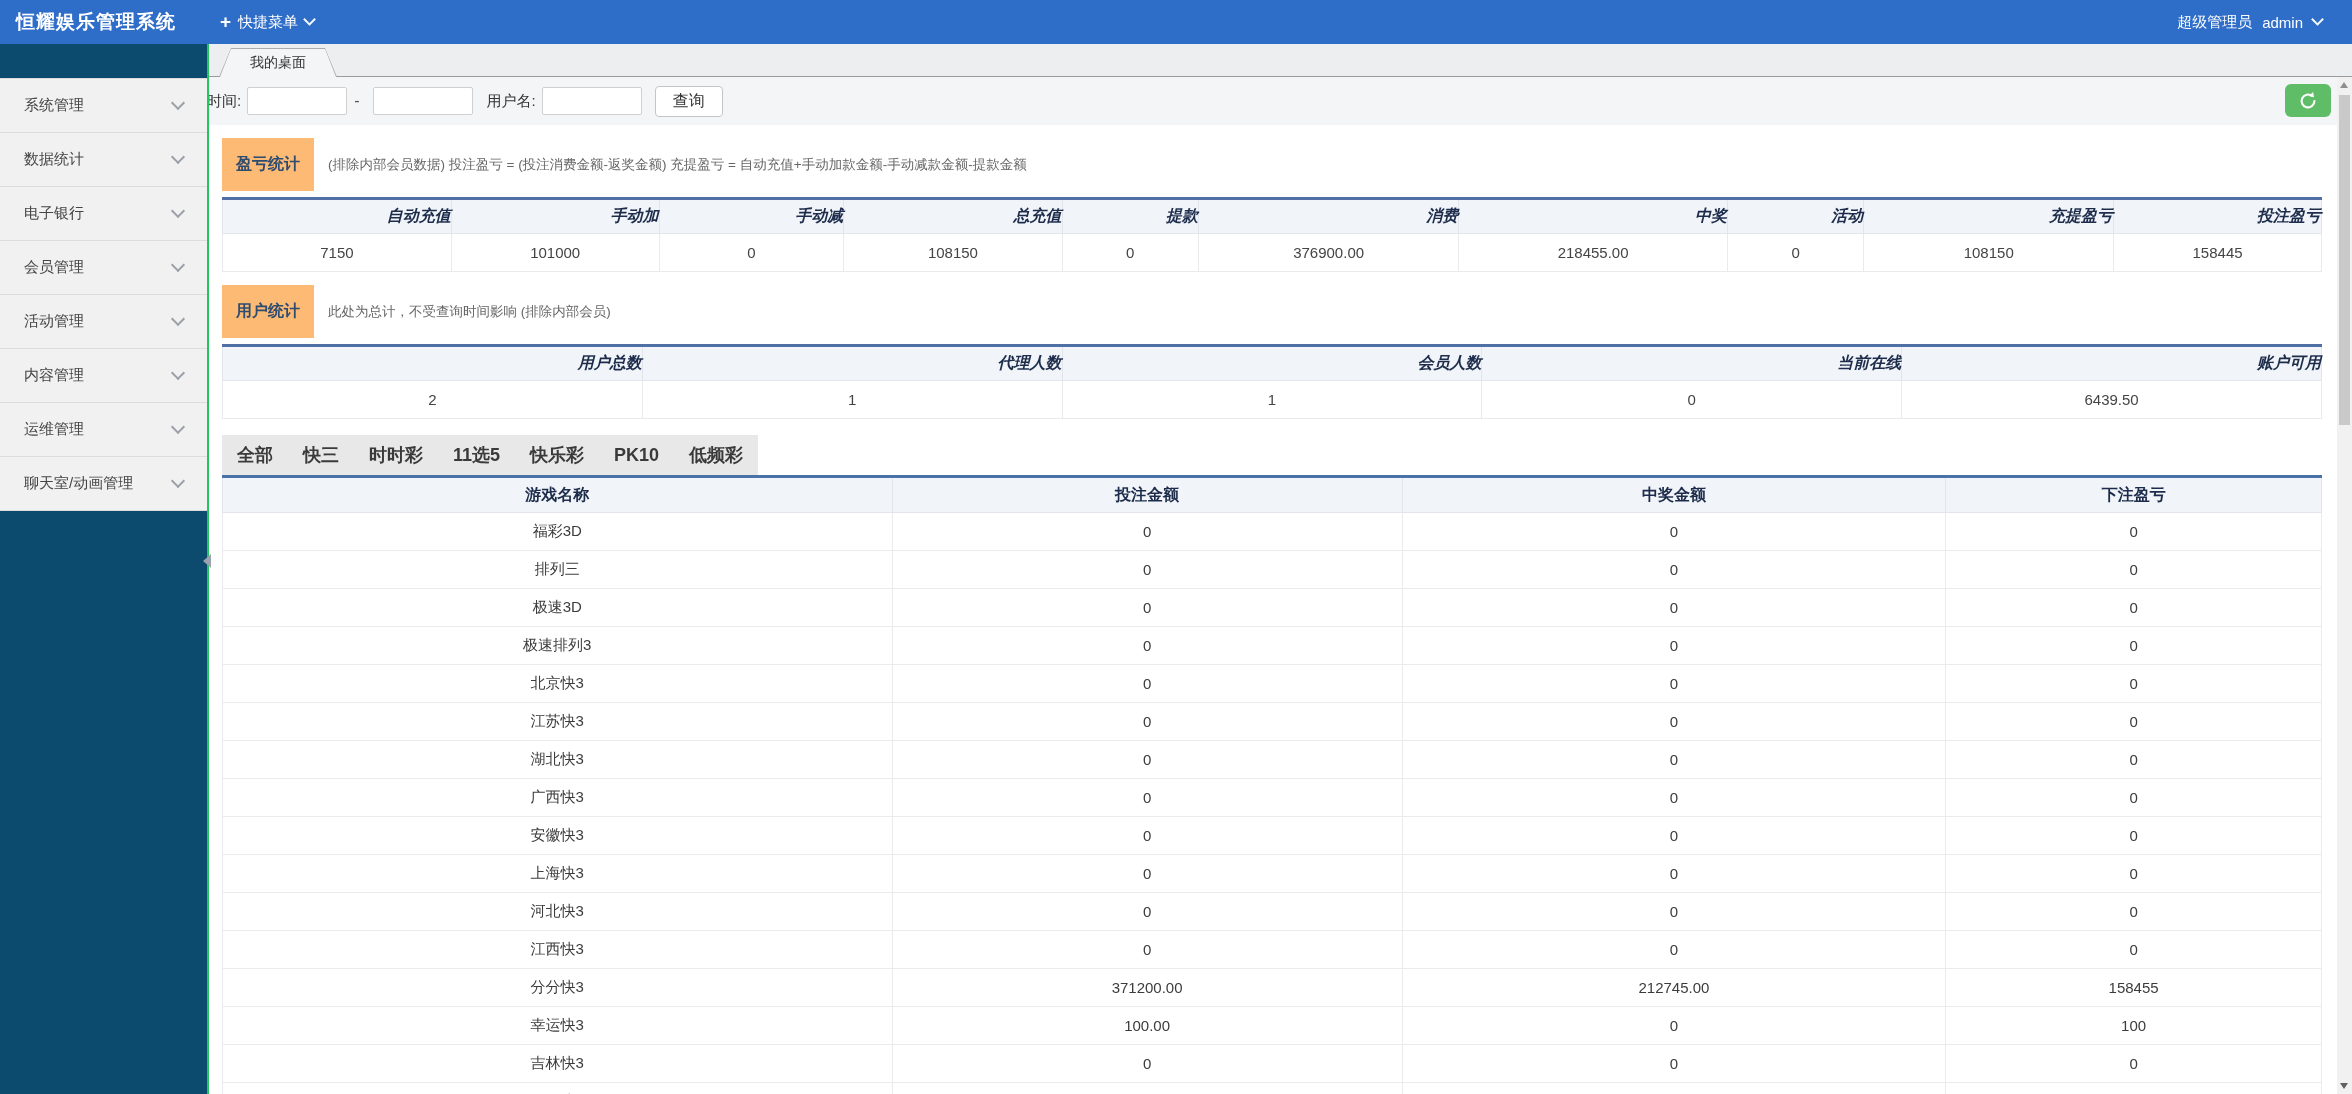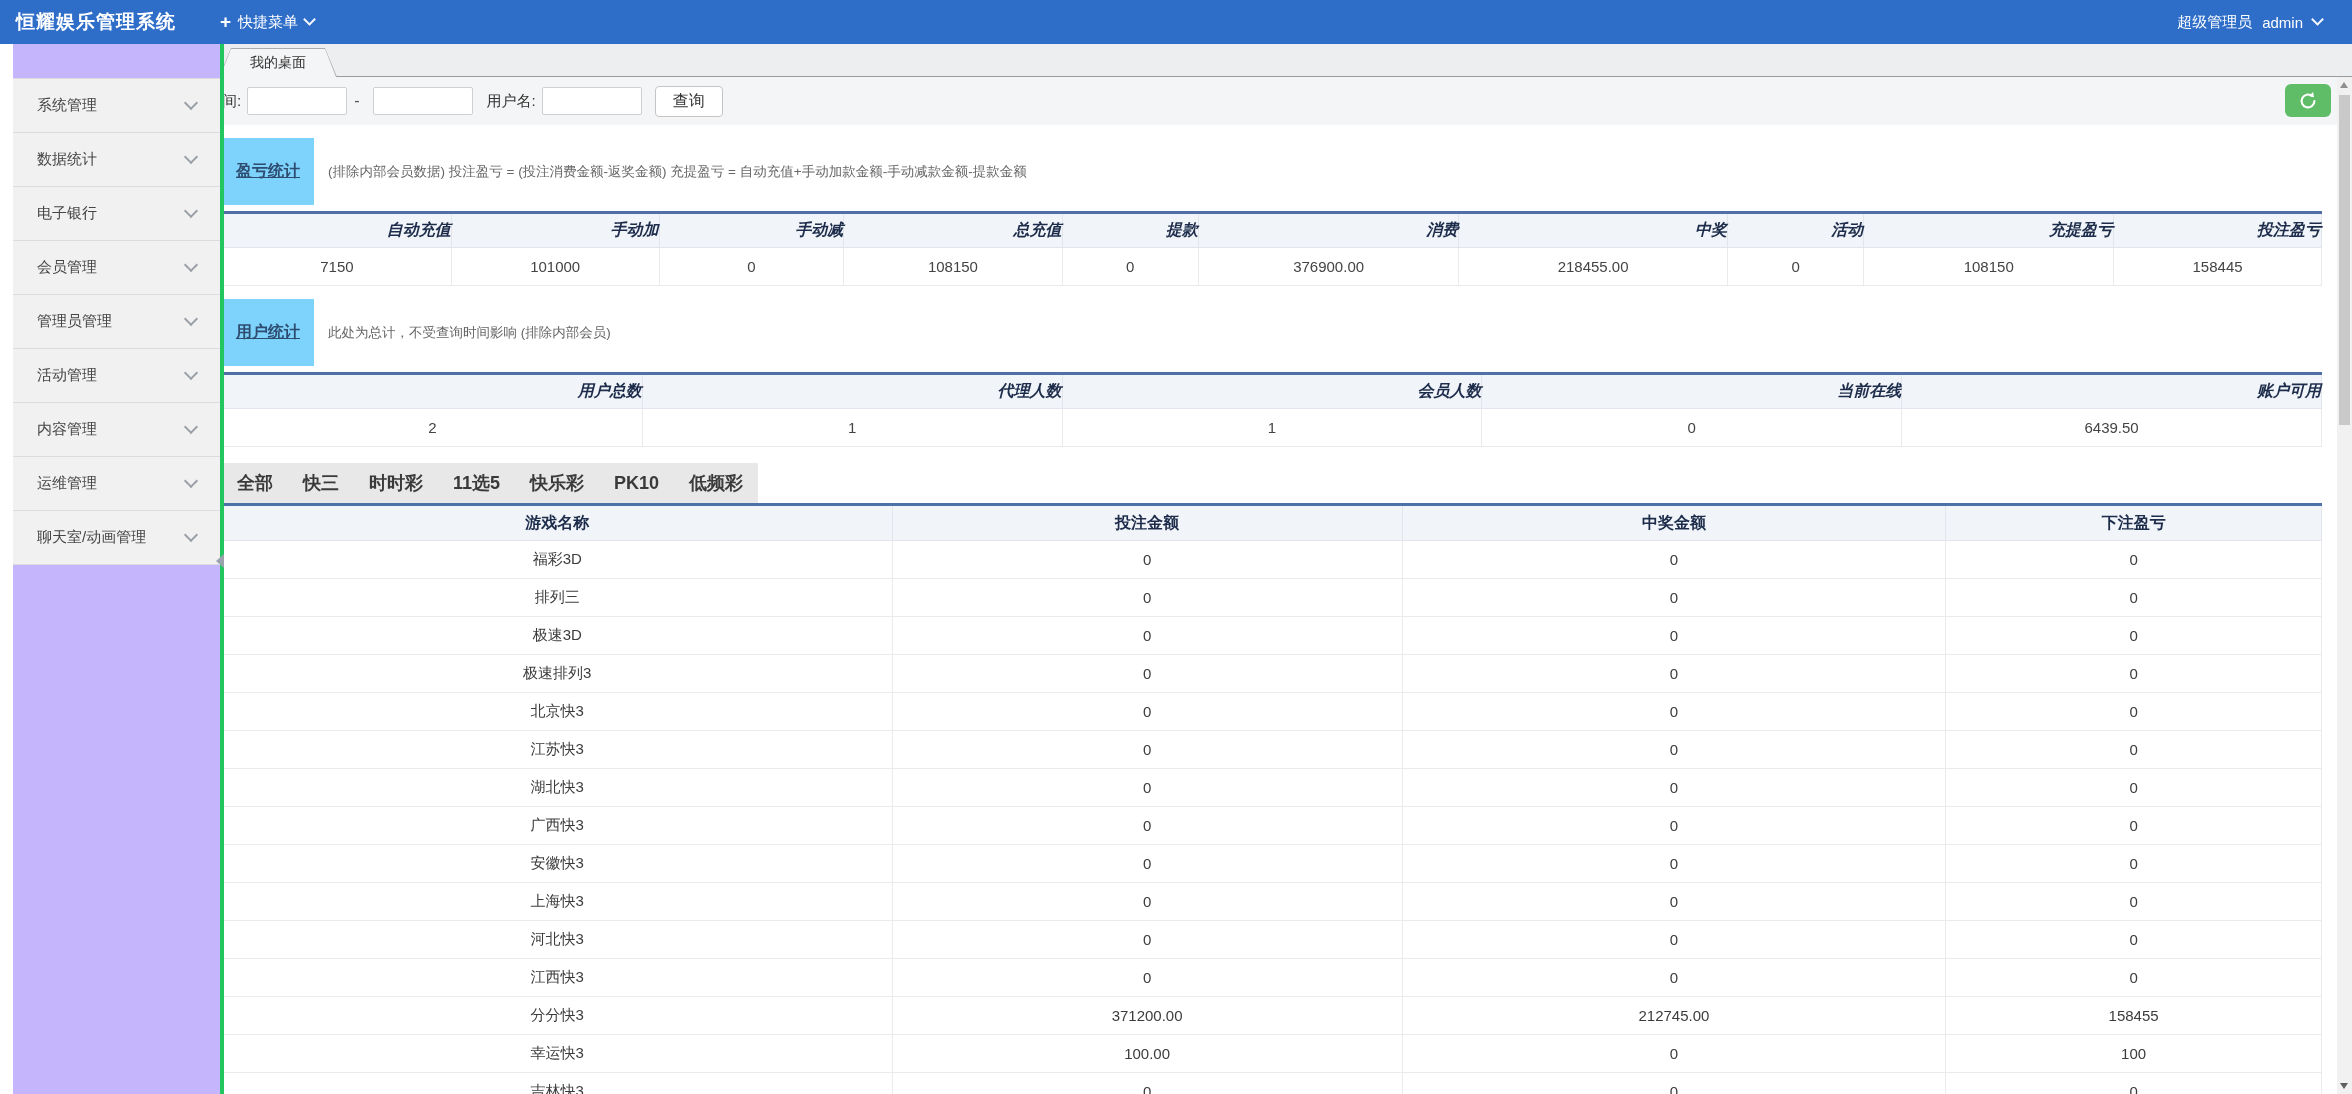--- a/index.html
+++ b/index.html
@@ -12,22 +12,22 @@
             color:#fff; display:flex; align-items:center; z-index:30; }
   .nav-title { margin-left:16px; font-size:19px; font-weight:bold; letter-spacing:1px; }
   .nav-quick { margin-left:34px; display:flex; align-items:center; gap:7px; font-size:15px; cursor:pointer; height:100%; padding:0 10px; }
   .plus-glyph { font-size:19px; font-weight:bold; line-height:1; margin-top:-2px; }
   .nav-right { margin-left:auto; margin-right:30px; display:flex; align-items:center; gap:10px; font-size:15px; cursor:pointer; height:100%; }
   .chev { display:inline-block; width:7px; height:7px; border-right:2px solid rgba(255,255,255,.95);
           border-bottom:2px solid rgba(255,255,255,.95); transform:rotate(45deg); margin-top:-5px; }
   .chev-gray { width:8px; height:8px; border-color:#9aa0a6; border-right:2px solid #9aa0a6; border-bottom:2px solid #9aa0a6; }
 
   
-  .sidebar { position:absolute; top:44px; left:13px; width:207px; bottom:0; background:#c4b5fd;
-             border-right:4px solid #22c55e; z-index:20; }
+  .sidebar { position:absolute; top:44px; left:0; width:207px; bottom:0; background:#0c4a6e;
+             border-right:2px solid #22c55e; z-index:20; }
   .side-list { list-style:none; margin:34px 0 0 0; padding:0; }
   .side-list li { height:53px; display:flex; align-items:center; padding:0 24px;
                   font-size:15px; color:#454545; border-bottom:1px solid #dcdcde; cursor:pointer; background:#f1f1f2; }
   .side-list li:first-child { border-top:1px solid #dcdcde; }
   .side-list li .chev-gray { margin-left:auto; }
   .collapse-handle { position:absolute; right:-8px; top:496px; width:16px; height:42px;
                      display:flex; align-items:center; justify-content:center; cursor:pointer; z-index:25; }
   .tri-left { width:0; height:0; border-top:7px solid transparent; border-bottom:7px solid transparent;
               border-right:8px solid #9aa3ad; }
 
@@ -51,21 +51,21 @@
   .dash { margin:0 7px; color:#555; }
   .lbl2 { margin-left:14px; }
   .btn-query { height:31px; padding:0 17px; margin-left:13px; background:#fff; border:1px solid #c5c5c5;
                border-radius:4px; font-size:16px; color:#333; cursor:pointer; }
   .btn-refresh { position:absolute; right:6px; top:7px; width:46px; height:33px; background:#5fbd68;
                  border:none; border-radius:6px; display:flex; align-items:center; justify-content:center; cursor:pointer; }
 
   .panel { position:absolute; top:81px; left:0; right:0; bottom:0; background:#fff; padding:0 15px; overflow:hidden; }
 
   .sect-head { display:flex; align-items:center; margin-top:13px; }
-  .sect-label { background:#7dd3fc; color:#2e4c70; font-weight:bold; font-size:16px; padding:23px 14px;text-decoration:underline; }
+  .sect-label { background:#fdba74; color:#2e4c70; font-weight:bold; font-size:16px; padding:16px 14px; }
   .sect-note { margin-left:14px; font-size:13.5px; color:#666; }
 
   table { width:100%; border-collapse:collapse; table-layout:fixed; }
   .stat-table { margin-top:6px; border-top:3px solid #4f6fa5; }
   .stat-table th { background:#f1f5fa; height:33px; font-size:16px; color:#1d2c4a; font-weight:bold;
                    border:1px solid #e2e6ec; border-top:none; text-align:right; padding:0;font-style:italic; }
   .stat-table td { background:#fff; height:37px; font-size:15px; color:#444;
                    border:1px solid #e9eaec; text-align:center; padding:0; }
 
   .gametab-row { margin-top:16px; display:flex; }
@@ -120,24 +120,20 @@
   <li>
     <span>电子银行</span>
     <span class="chev chev-gray"></span>
   </li>
 
   <li>
     <span>会员管理</span>
     <span class="chev chev-gray"></span>
   </li>
 
-  <li>
-    <span>管理员管理</span>
-    <span class="chev chev-gray"></span>
-  </li>
 
   <li>
     <span>活动管理</span>
     <span class="chev chev-gray"></span>
   </li>
 
   <li>
     <span>内容管理</span>
     <span class="chev chev-gray"></span>
   </li>

